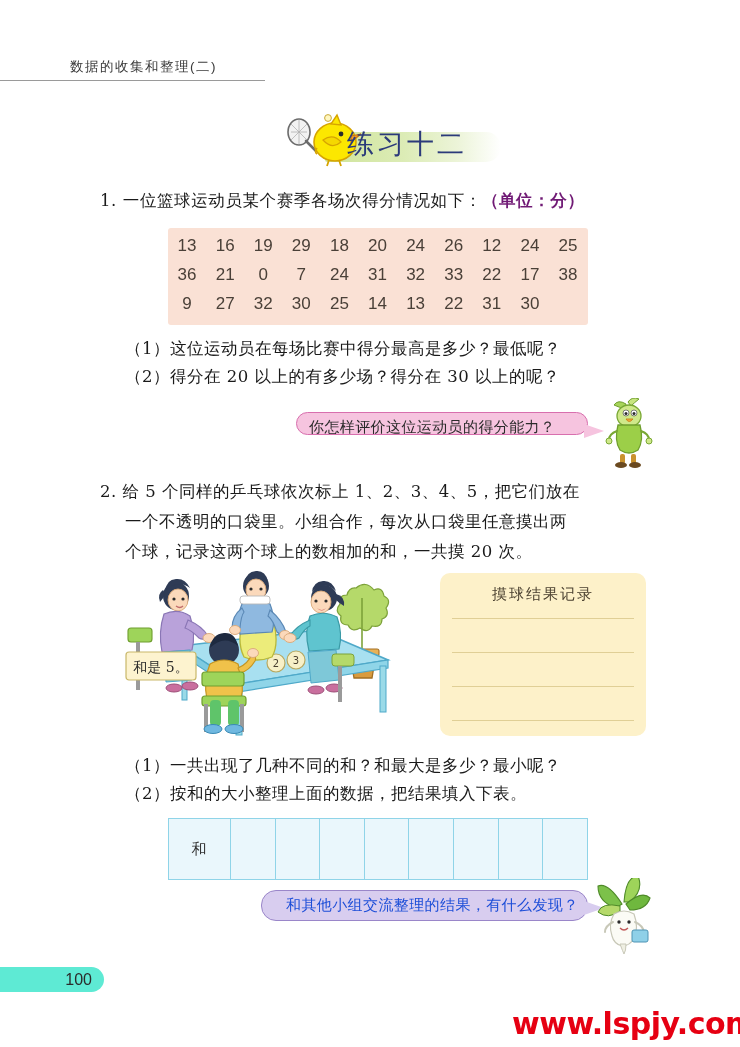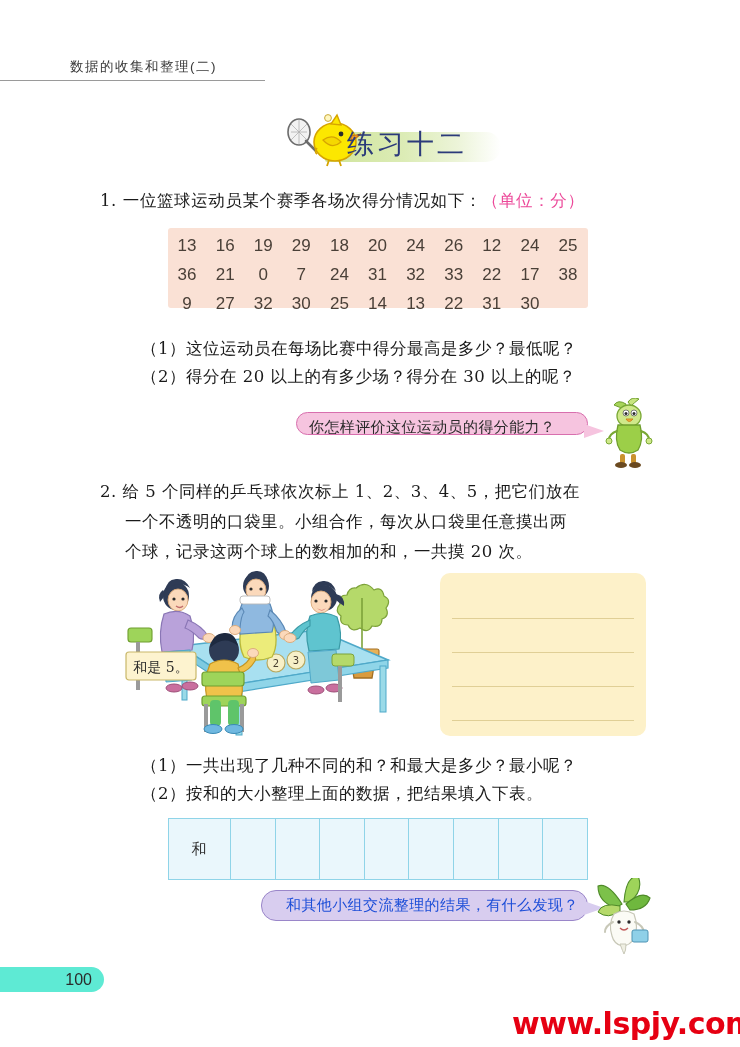--- a/index.html
+++ b/index.html
@@ -82,30 +82,31 @@
     position: absolute;
     left: 100px;
     top: 190px;
     font-size: 16.5px;
     color: #1a1a1a;
     letter-spacing: 0.6px;
     white-space: nowrap;
     font-family: "DejaVu Serif", "Liberation Serif", serif;
   }
   .unit-note {
-    color: #ec4899;
+    color: #701a75;
+    font-weight: bold;
   }
 
   
   .data-block {
     position: absolute;
     left: 168px;
     top: 228px;
     width: 420px;
-    height: 80px;
+    height: 97px;
     background: #fae1d5;
     border-radius: 3px;
   }
   .data-row {
     position: absolute;
     left: 0;
     width: 420px;
     height: 28px;
     display: flex;
   }
@@ -123,21 +124,20 @@
 
   
   .subq {
     position: absolute;
     left: 125px;
     font-size: 16.5px;
     color: #1a1a1a;
     letter-spacing: 0.5px;
     white-space: nowrap;
     font-family: "DejaVu Serif", "Liberation Serif", serif;
-    margin-left: 16px;
   }
   .subq.q1a { top: 338px; }
   .subq.q1b { top: 366px; }
   .subq.q2a { top: 755px; }
   .subq.q2b { top: 783px; }
 
   
   .bubble-pink {
     position: absolute;
     left: 296px;
@@ -548,20 +548,21 @@
   </g>
 
   <rect x="10" y="60" width="24" height="14" rx="3" fill="#9ed45a" stroke="#6f9e2e" stroke-width="1.1"></rect>
   <rect x="18" y="74" width="4" height="48" fill="#9a9a9a"></rect>
 
   <rect x="8" y="84" width="70" height="28" rx="3" fill="#fdf3cf" stroke="#c9b86a" stroke-width="1.2"></rect>
   <text x="43" y="104" font-size="14" text-anchor="middle" fill="#2b2b2b" font-family="DejaVu Serif, serif">和是 5。</text>
 </svg>
 
 <div class="record-card">
+  <div class="record-title">摸球结果记录</div>
   <div class="record-line" style="top:45px;"></div>
   <div class="record-line" style="top:79px;"></div>
   <div class="record-line" style="top:113px;"></div>
   <div class="record-line" style="top:147px;"></div>
 </div>
 
 <div class="subq q2a">（1）一共出现了几种不同的和？和最大是多少？最小呢？</div>
 <div class="subq q2b">（2）按和的大小整理上面的数据，把结果填入下表。</div>
 
 <table class="fill-table">

